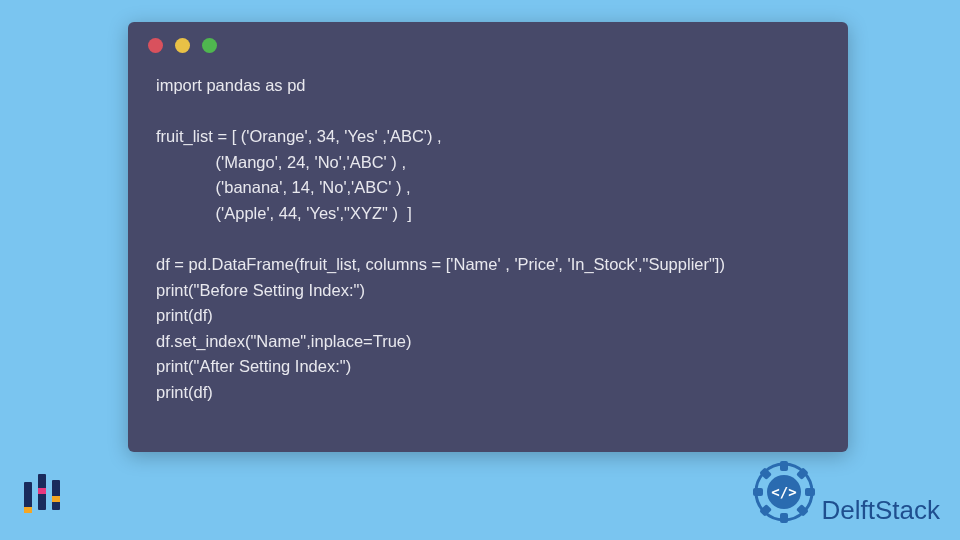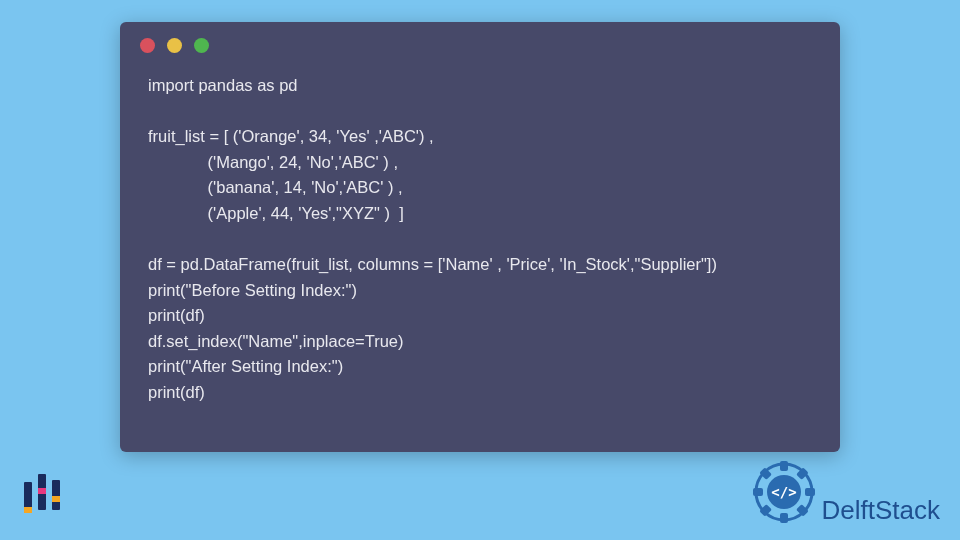--- a/index.html
+++ b/index.html
@@ -10,21 +10,21 @@
     body {
       width: 960px;
       height: 540px;
       background: #7ac5f0;
       position: relative;
       font-family: Arial, Helvetica, sans-serif;
     }
     .code-window {
       position: absolute;
       top: 22px;
-      left: 120px;
+      left: 128px;
       width: 720px;
       height: 430px;
       background: #474969;
       border-radius: 6px;
       box-shadow: 0 4px 20px rgba(0,0,0,0.25);
     }
     .window-controls {
       display: flex;
       gap: 12px;
       padding: 16px 20px 8px 20px;

